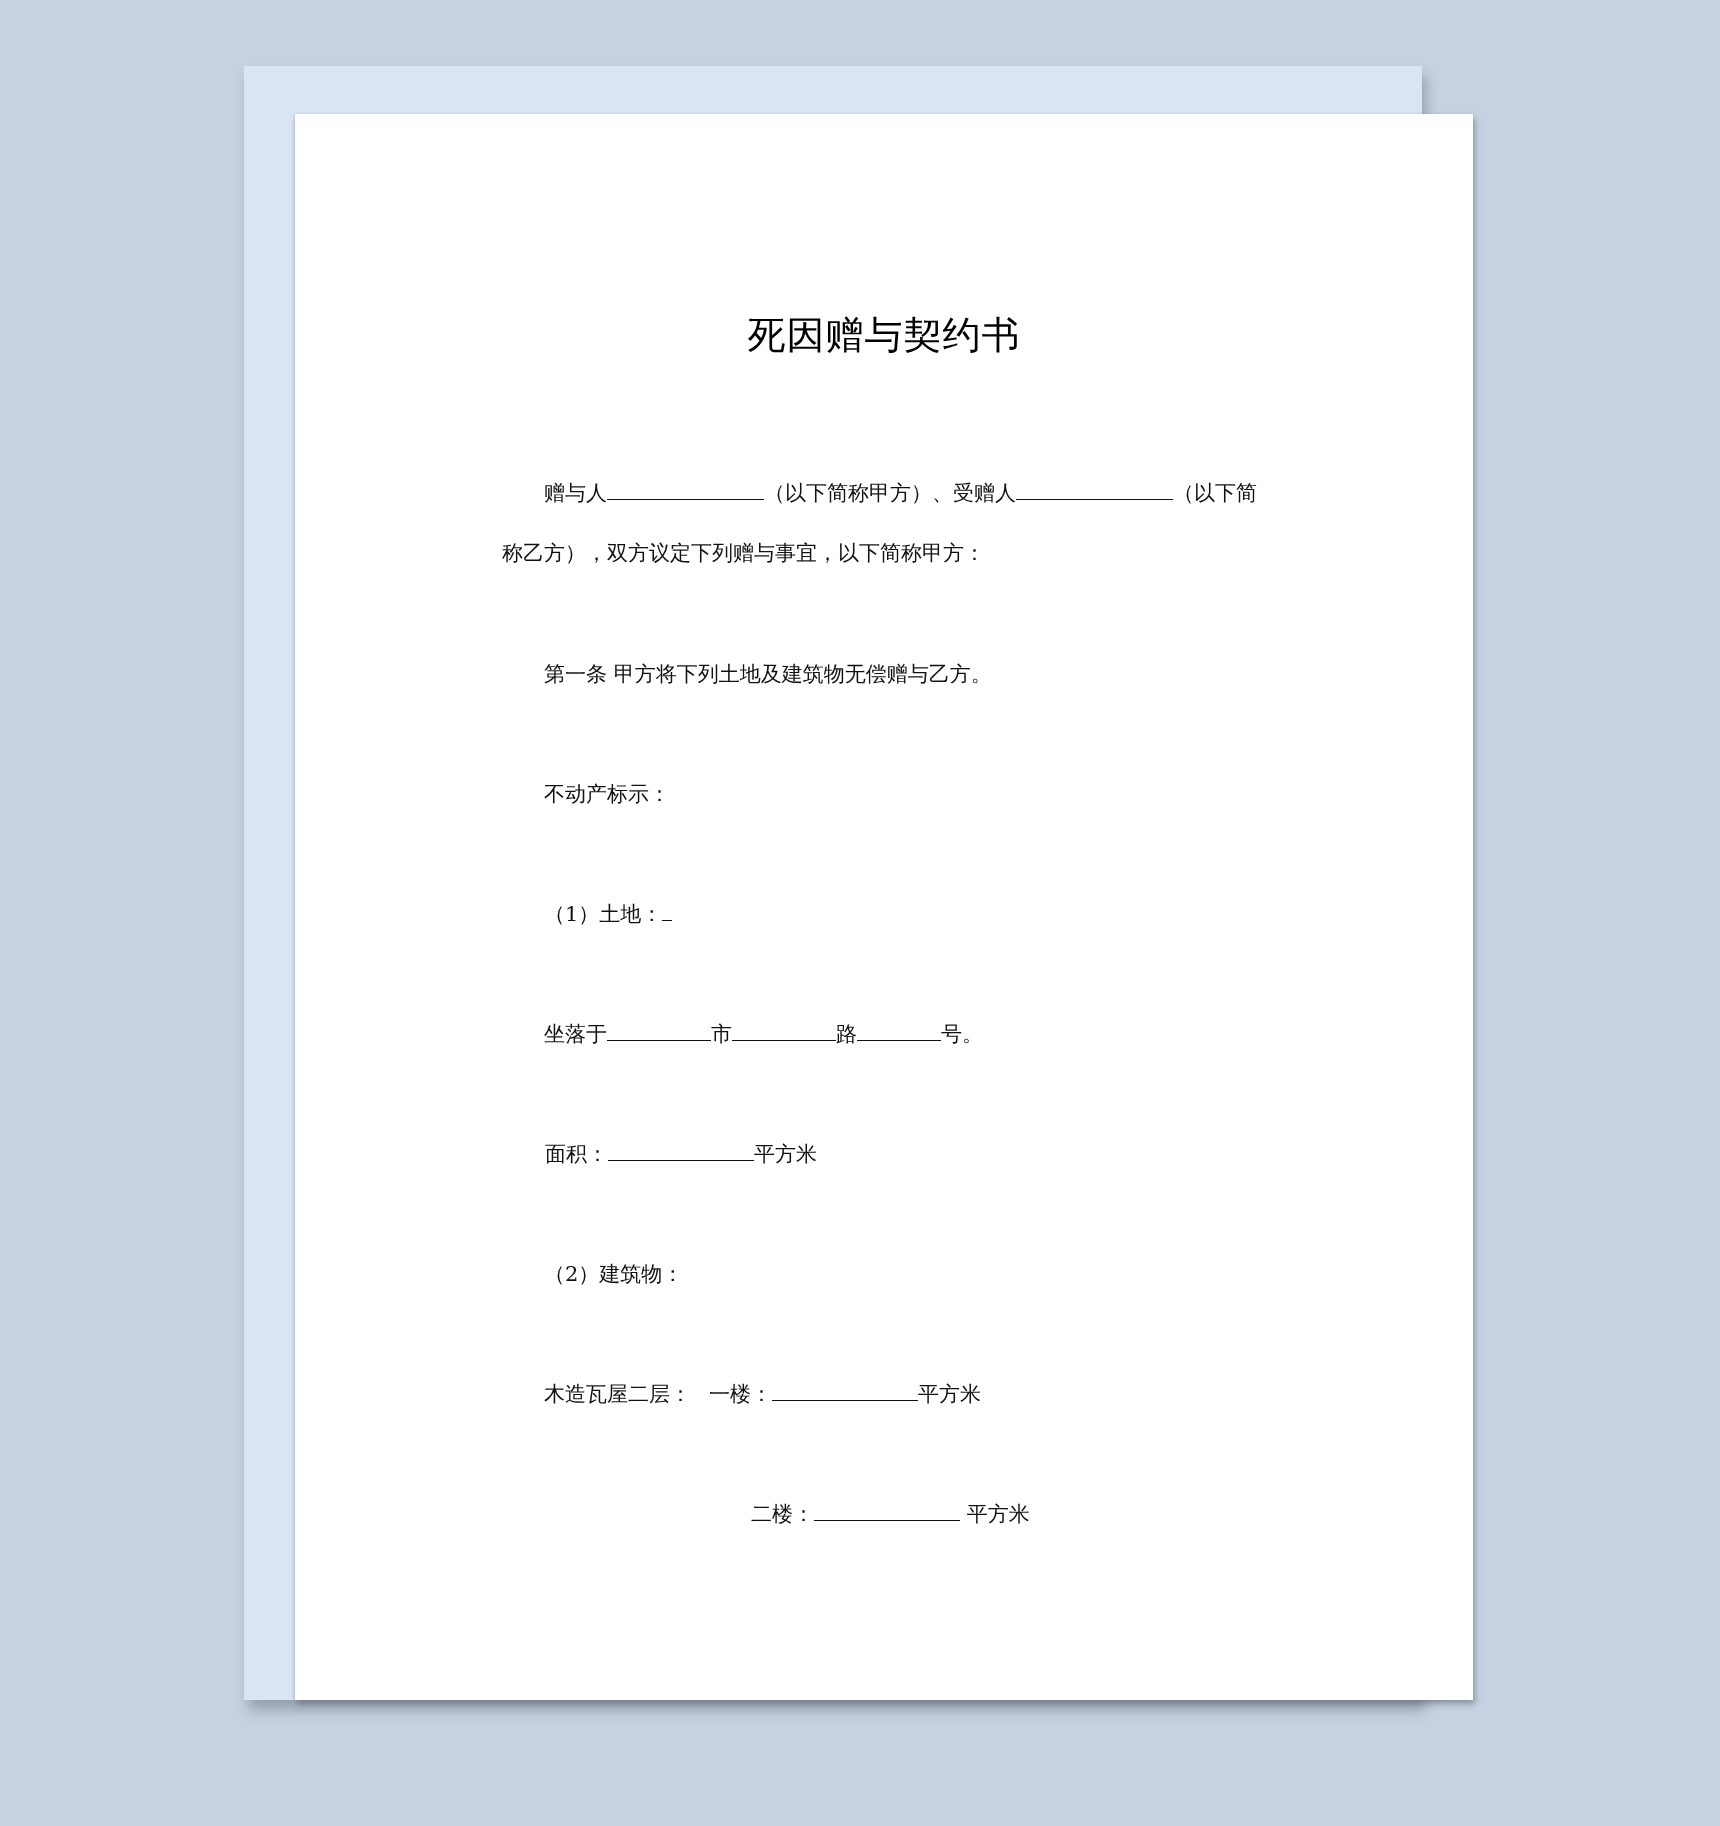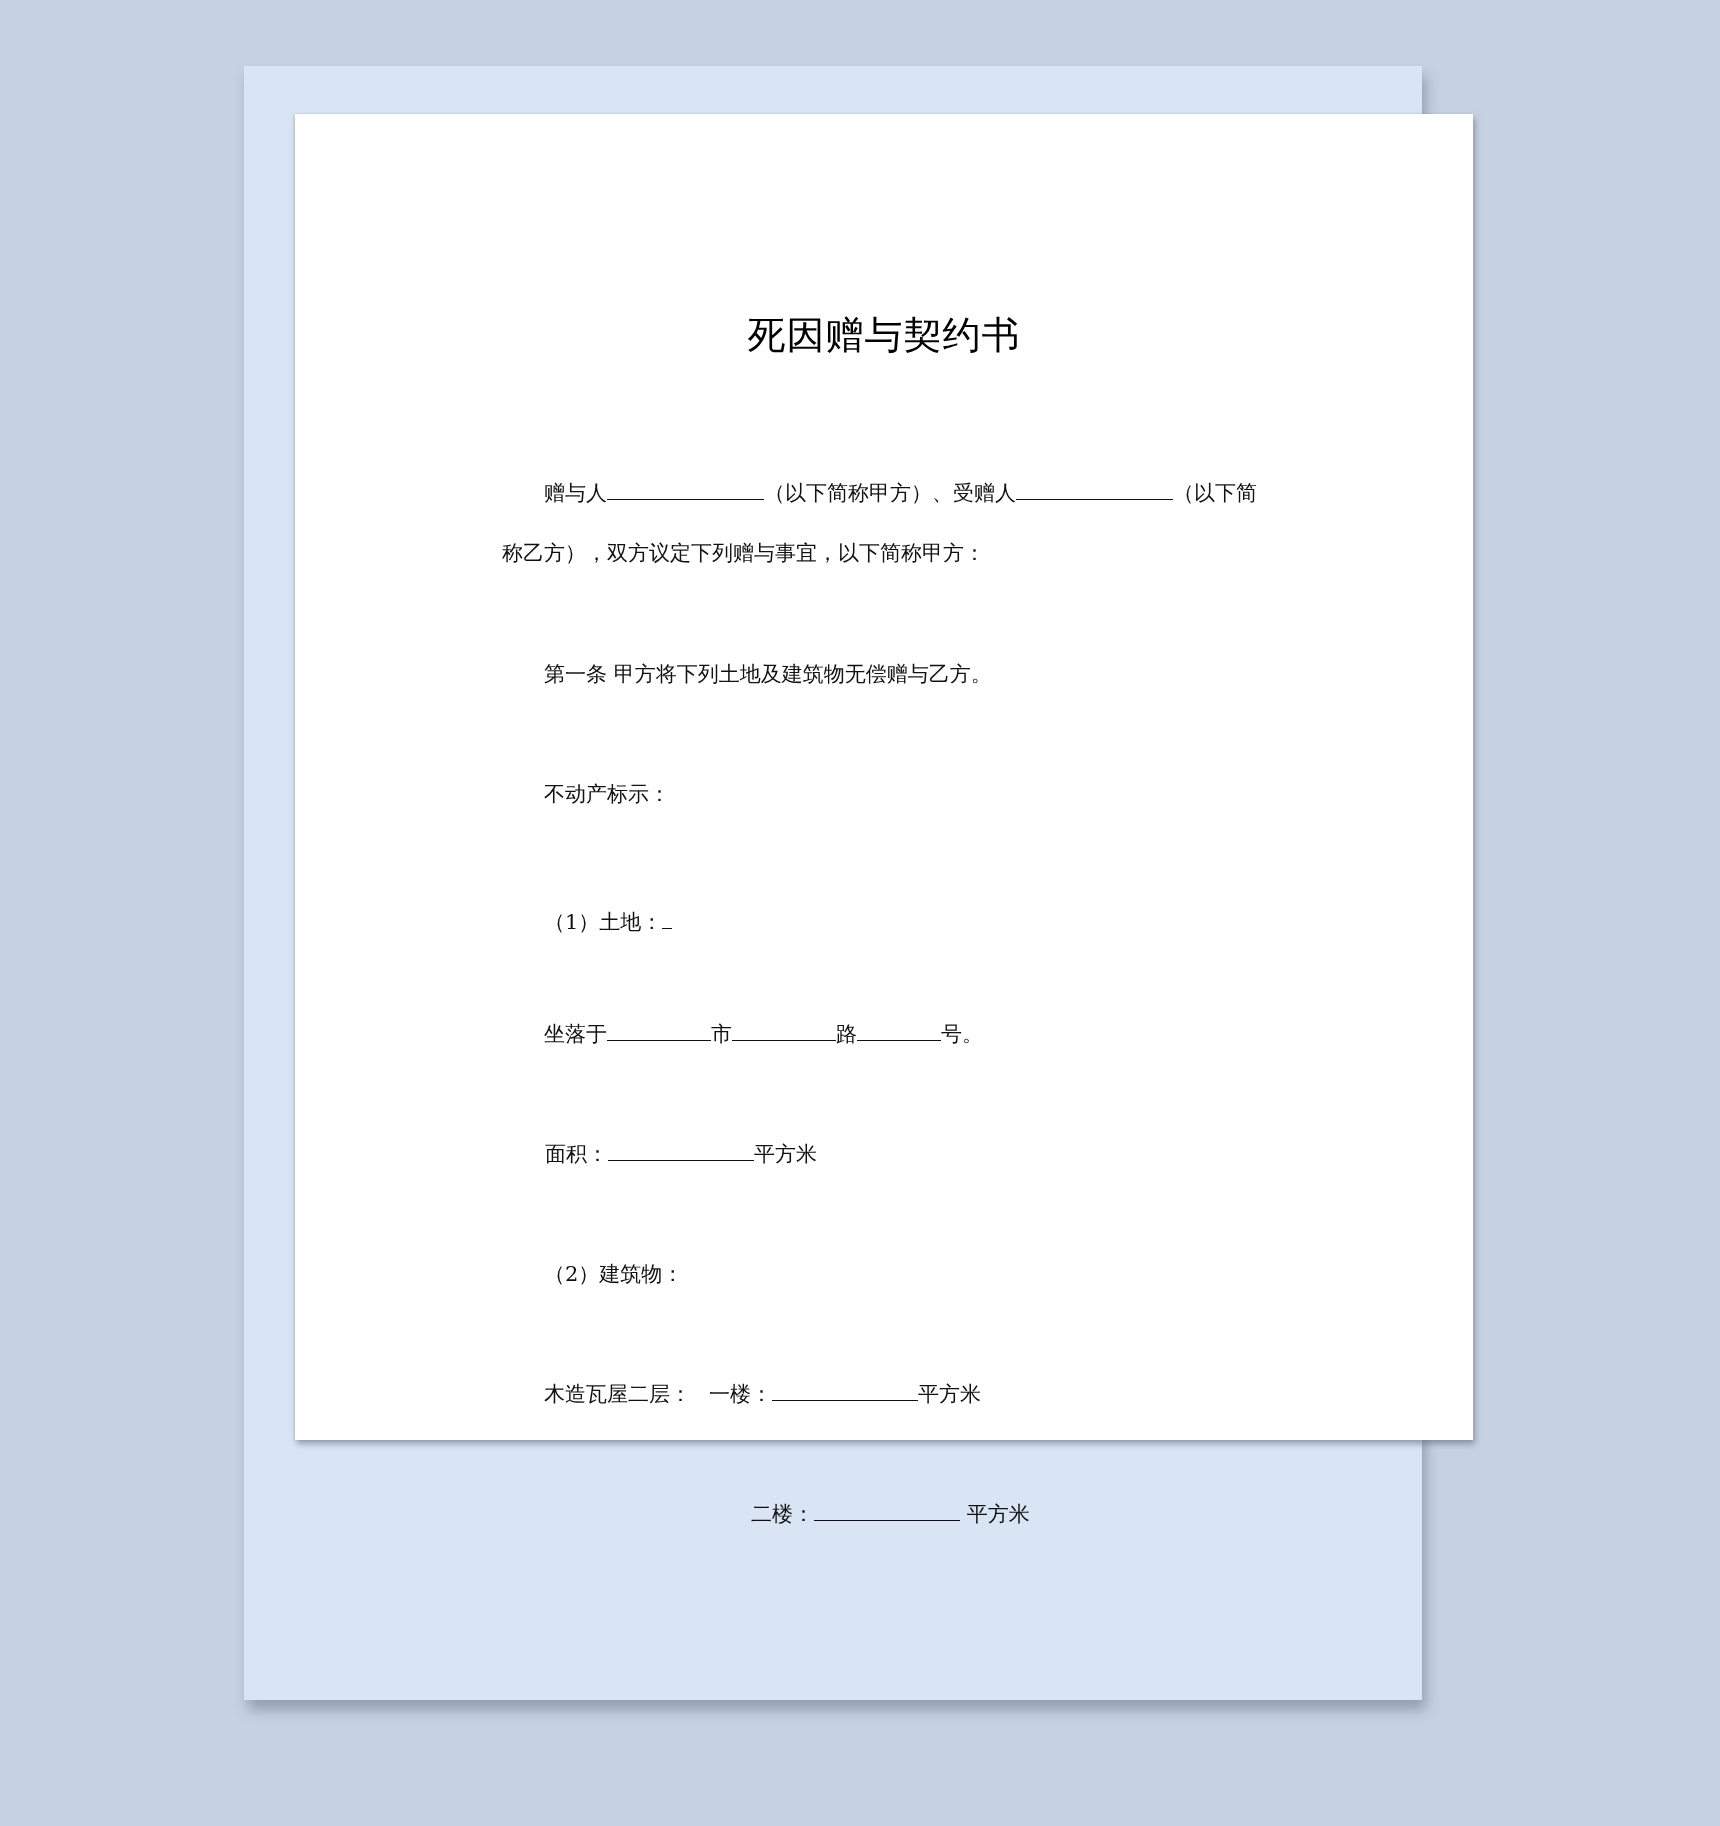--- a/index.html
+++ b/index.html
@@ -5,21 +5,21 @@
   html, body { margin:0; padding:0; }
   body {
     width:1720px; height:1826px; background:#c6d2e1; position:relative; overflow:hidden;
     font-family:"DejaVu Serif","Liberation Serif",serif; color:#111;
   }
   .back-page {
     position:absolute; left:244px; top:66px; width:1178px; height:1634px;
     background:#d9e5f4; box-shadow: 4px 10px 12px rgba(90,100,115,0.45);
   }
   .front-page {
-    position:absolute; left:295px; top:114px; width:1178px; height:1326px;
+    position:absolute; left:295px; top:114px; width:1178px; height:1586px;
     background:#ffffff; box-shadow: 2px 4px 6px rgba(90,100,115,0.55), -1px 0 2px rgba(150,165,190,0.4);
   }
   .title {
     position:absolute; left:0; width:100%; top:196px; text-align:center;
     font-family:"DejaVu Sans","Liberation Sans",sans-serif; font-size:38px; letter-spacing:1px; color:#000;
   }
   .line {
     position:absolute; white-space:nowrap; font-size:21px; line-height:28px;
   }
   .blank {
@@ -38,21 +38,21 @@
   <div class="line" style="left:249px; top:365px;">
     <span>赠与人</span><span class="blank" style="width:157px;"></span><span>（以下简称甲方）、受赠人</span><span class="blank" style="width:157px;"></span><span>（以下简</span>
   </div>
 
   <div class="line" style="left:207px; top:425px;">称乙方），双方议定下列赠与事宜，以下简称甲方：</div>
 
   <div class="line" style="left:249px; top:546px;">第一条  甲方将下列土地及建筑物无偿赠与乙方。</div>
 
   <div class="line" style="left:249px; top:666px;">不动产标示：</div>
 
-  <div class="line" style="left:249px; top:786px;margin-top:8px;">
+  <div class="line" style="left:249px; top:786px;">
     <span>（1）土地：</span><span class="blank" style="width:10px;"></span>
   </div>
 
   <div class="line" style="left:249px; top:906px;">
     <span>坐落于</span><span class="blank" style="width:104px;"></span><span>市</span><span class="blank" style="width:104px;"></span><span>路</span><span class="blank" style="width:84px;"></span><span>号。</span>
   </div>
 
   <div class="line" style="left:250px; top:1026px;">
     <span>面积：</span><span class="blank" style="width:146px;"></span><span>平方米</span>
   </div>

